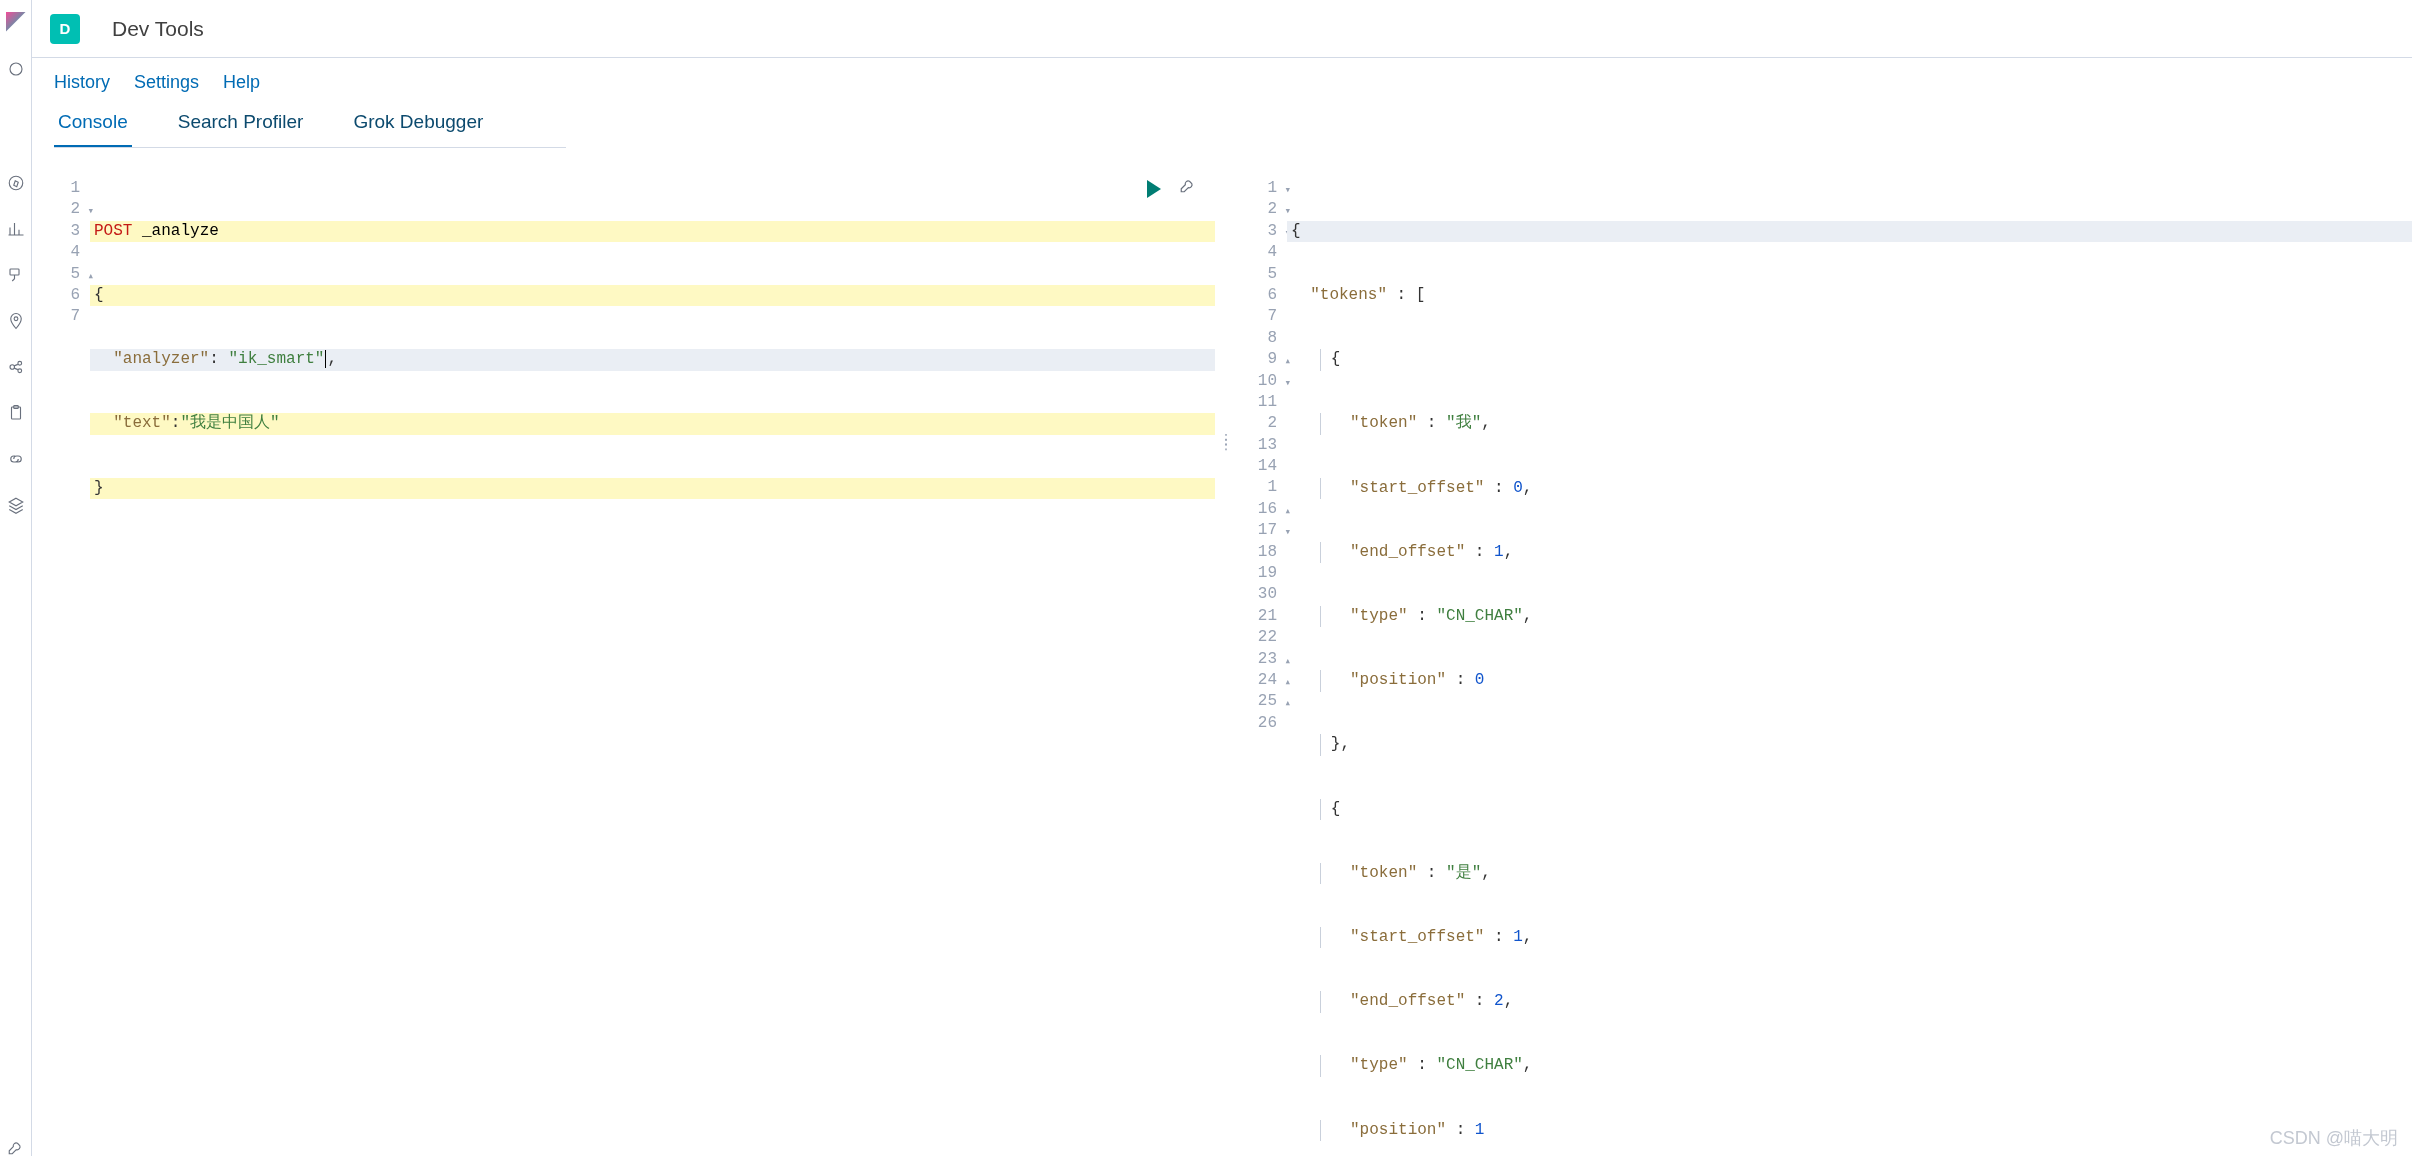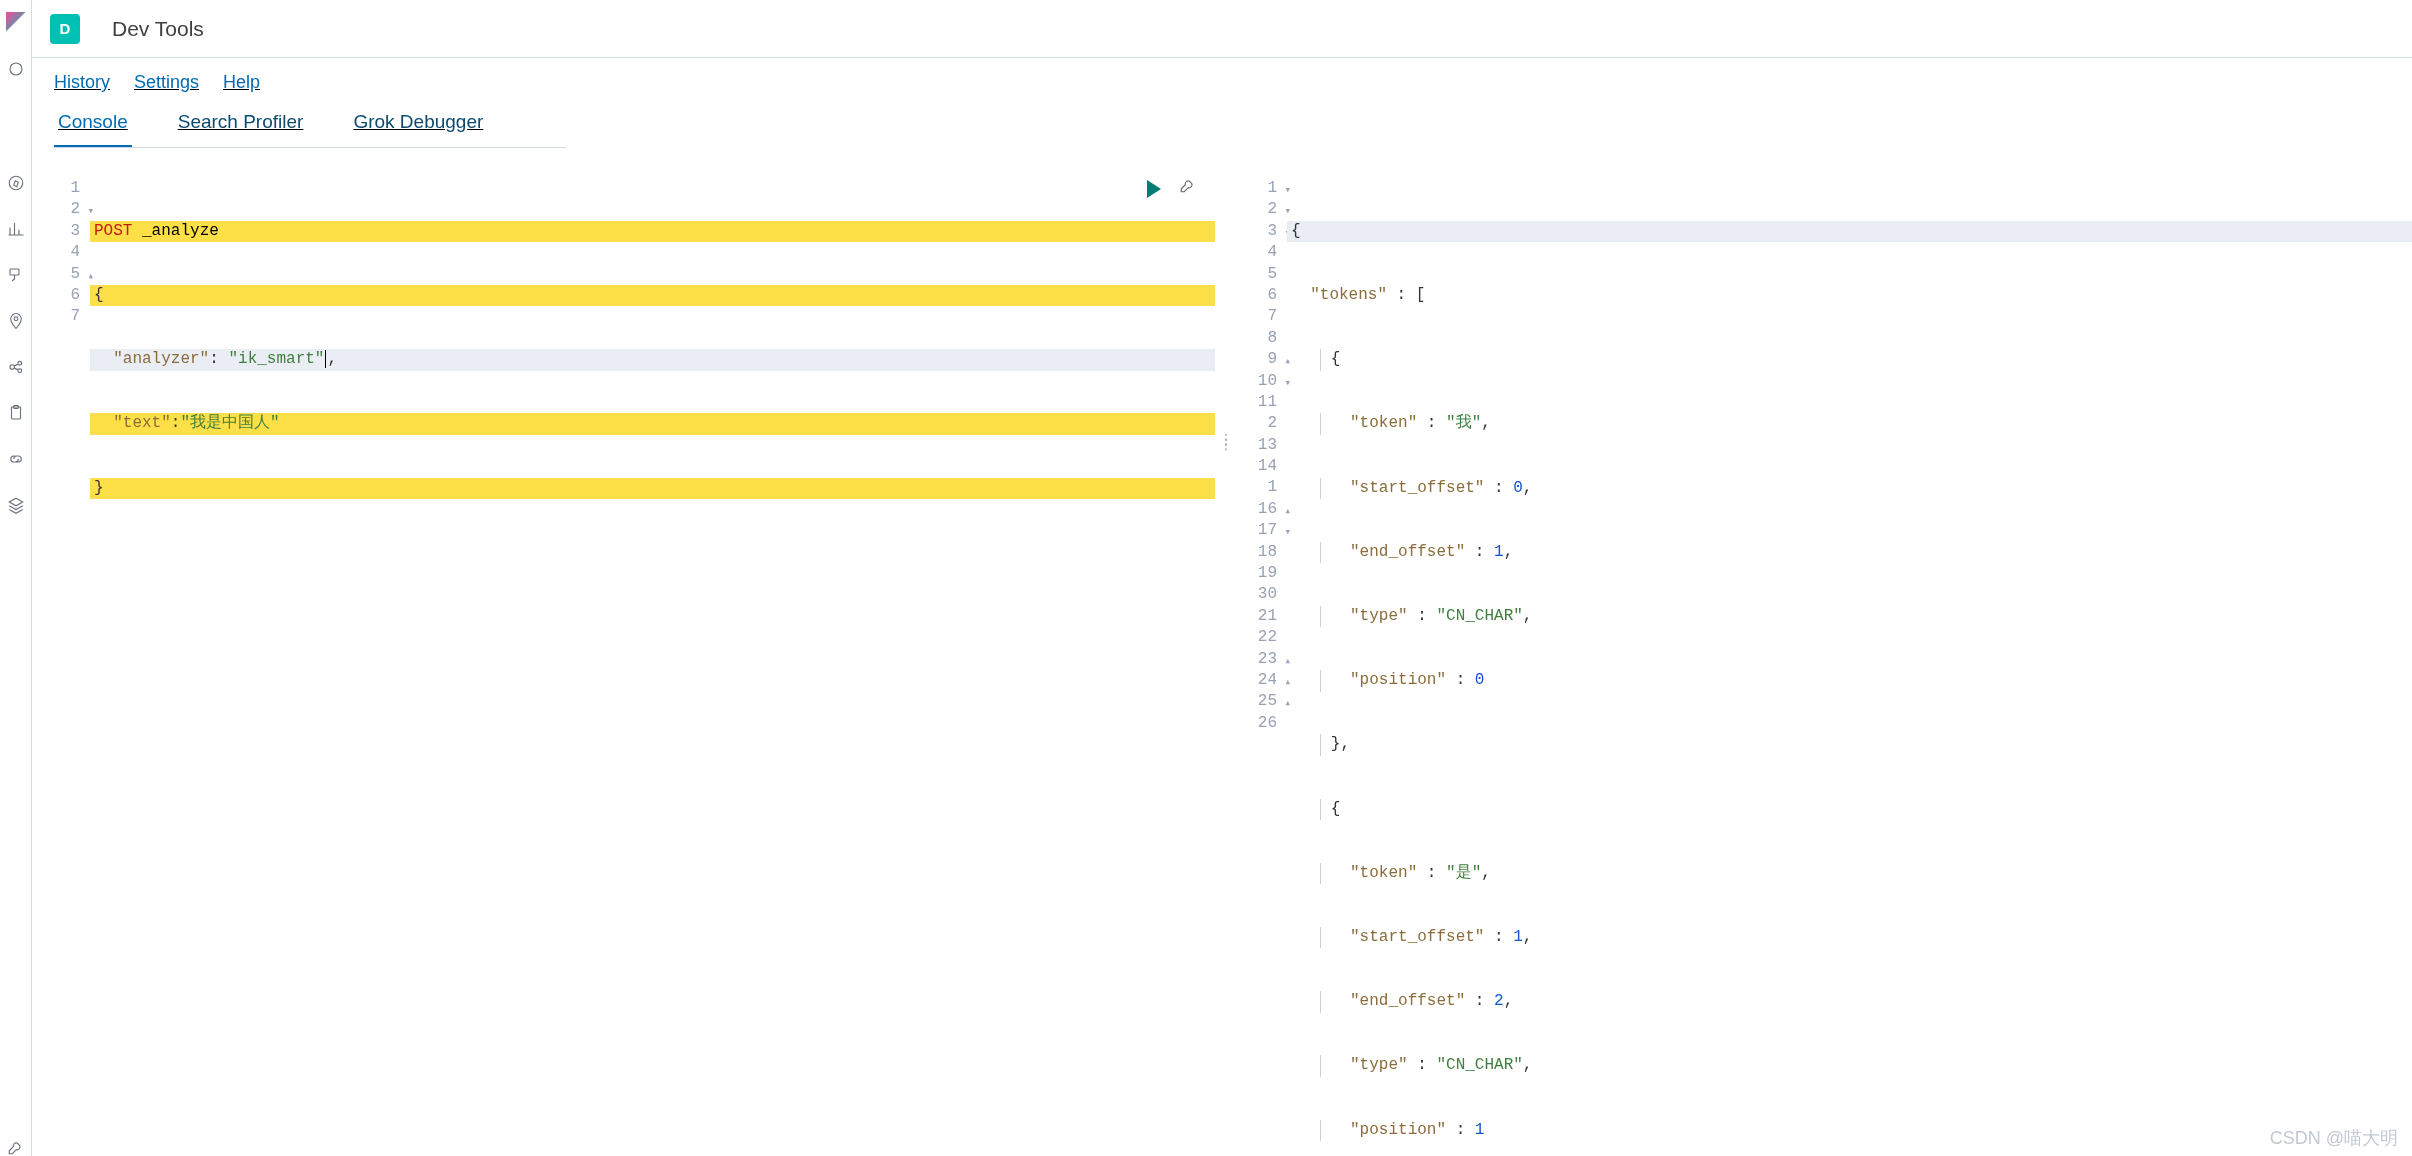--- a/index.html
+++ b/index.html
@@ -29,21 +29,20 @@
     width:30px; height:30px; border-radius:4px; background:#00bfb3;
     color:#fff; font-weight:600; display:flex; align-items:center; justify-content:center;
     margin-right:32px; font-size:15px;
   }
   .page-title { font-size:21px; color:#404040; font-weight:400; }
 
   
   .submenu {
     position:absolute; left:32px; right:0; top:58px;
     padding:14px 22px 0 22px;
-    text-decoration:underline;
   }
   .link-row { display:flex; gap:24px; margin-bottom:18px; }
   .link-row a { color:#006bb4; font-size:18px; text-decoration:none; cursor:pointer; }
 
   .tab-row { display:flex; gap:42px; border-bottom:1px solid #d3dae6; width:512px;margin-top:8px;}
   .tab-row .tab {
     color:#0c4a6e; font-size:19px; padding:0 4px 12px 4px; cursor:pointer;
     border-bottom:2px solid transparent;
   }
   .tab-row .tab.active { color:#006bb4; border-bottom-color:#006bb4; }
@@ -58,21 +57,21 @@
   .gutter {
     position:absolute; left:0; top:0; width:54px; text-align:right;
     color:#98a2b3; padding-right:6px; user-select:none;
   }
   .gutter .gl { height:21.4px; position:relative; }
   .gutter .fold { position:absolute; right:-14px; top:2px; color:#98a2b3; font-size:11px; }
   .code {
     position:absolute; left:58px; right:0; top:0; white-space:pre;
   }
   .code .cl { height:21.4px; padding-left:4px; }
-  .code .bg-blk { background:#fde047; }
+  .code .bg-blk { background:#fef9c3; }
   .code .bg-cur { background:#eaeef4; }
   .kw-method { color:#c41a16; }
   .kw-key    { color:#8a6d3b; } 
   .kw-str    { color:#3f7f3f; } 
   .kw-num    { color:#1155cc; }
   .punct     { color:#333; }
   .indent-guide { display:inline-block; border-left:1px solid #c9d0db; height:21.4px; vertical-align:top; margin-right:10px; }
 
   
   .req-actions {

